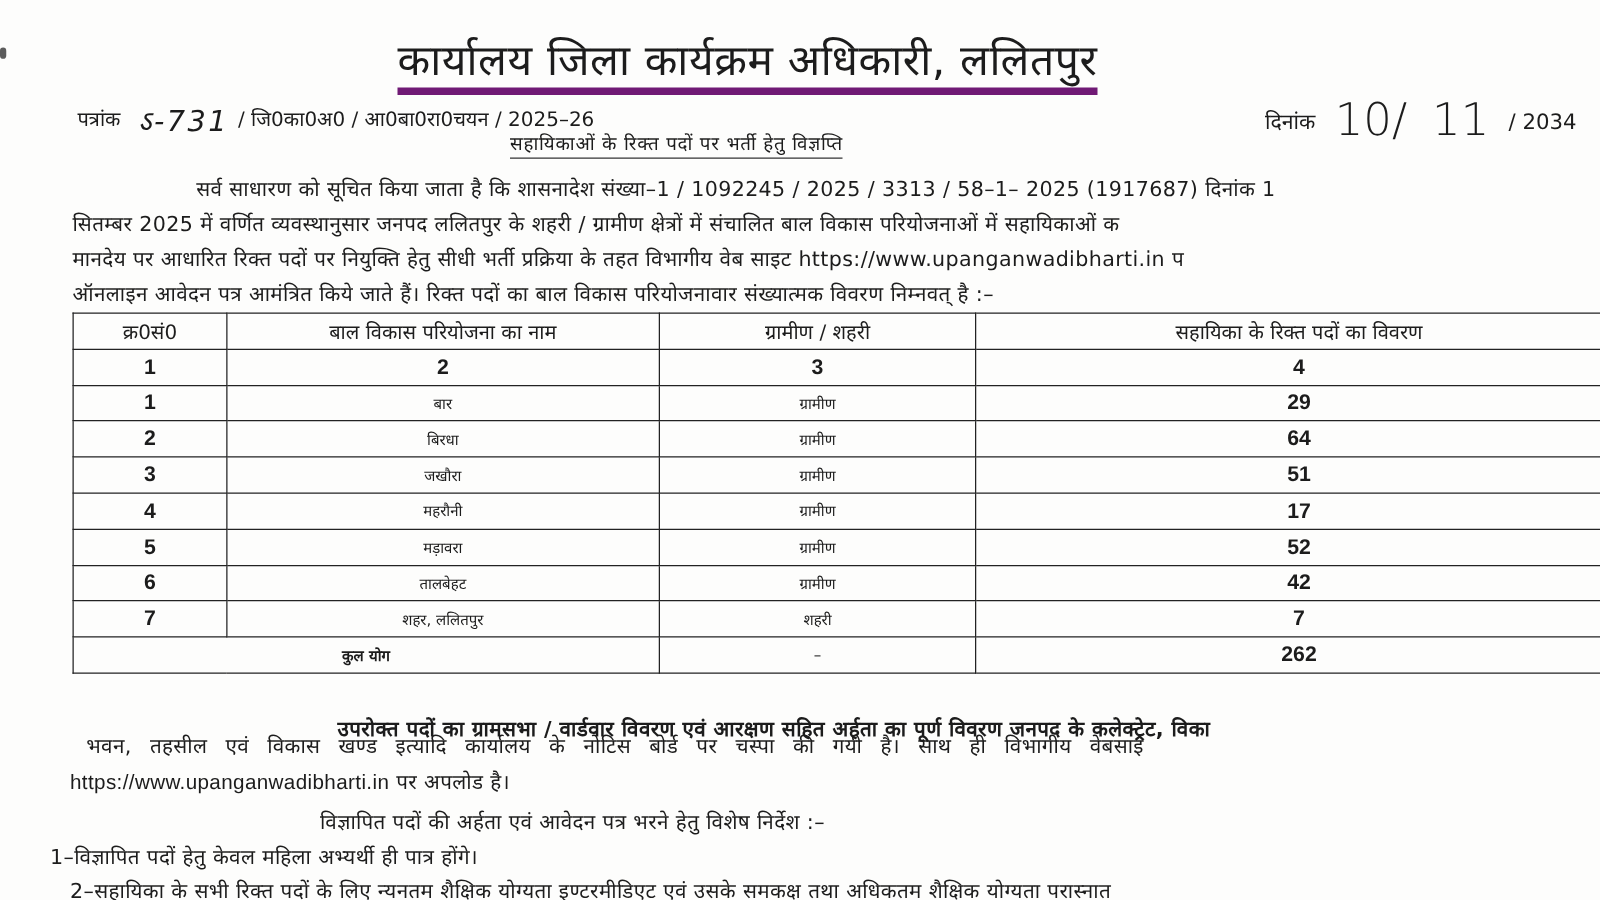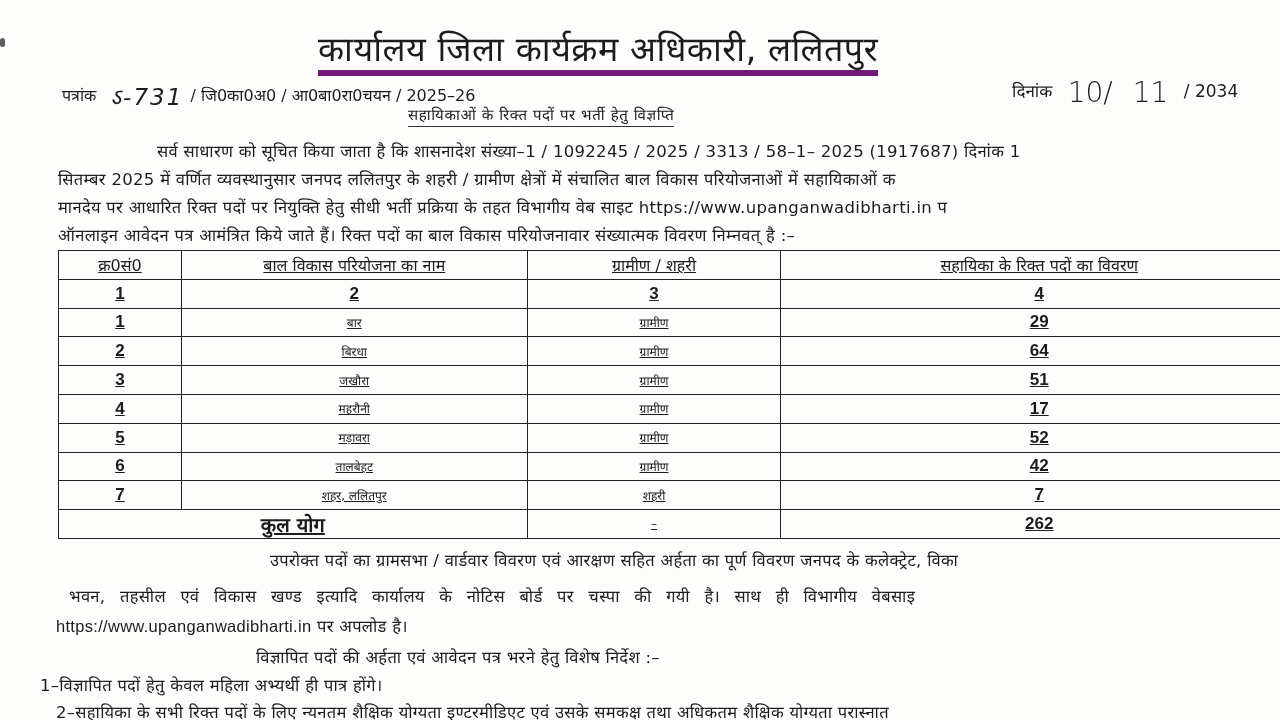--- a/index.html
+++ b/index.html
@@ -14,48 +14,47 @@
   .title {
     left:318px; top:28px; font-size:34px; letter-spacing:0.5px;
     border-bottom:6px solid #701a75; line-height:42px; padding-bottom:0;
   }
   .ref-no { left:62px; top:80px; font-size:16px; }
   .ref-no .hand {
     font-family:"DejaVu Sans", sans-serif; font-size:23px; font-style:italic;
     letter-spacing:2px; vertical-align:-4px; margin:0 2px 0 14px; font-weight:300;
   }
   .date { left:1012px; top:76px; font-size:17px; }
-  .date .hand { font-size:28px; margin:0 10px; font-weight:300; vertical-align:-5px; }
+  .date .hand { font-size:36px; margin:0 10px; font-weight:300; vertical-align:-5px; }
   .subtitle {
     left:408px; top:104px; font-size:15px; letter-spacing:0.6px;
     border-bottom:1.5px solid #333; line-height:22px;
   }
 
   .para { left:0; font-size:16.5px; line-height:20px; letter-spacing:0.3px; }
   .p-l1 { top:142px; left:157px; }
   .p-l2 { top:170px; left:58px; }
   .p-l3 { top:198px; left:58px; }
   .p-l4 { top:226px; left:58px; }
 
   table.vac {
     position:absolute; left:58px; top:250px; border-collapse:collapse;
     font-family:"Liberation Sans", sans-serif; font-size:17px; width:1240px;
   }
   table.vac td, table.vac th {
     border:1.6px solid #222; height:27.8px; padding:0; text-align:center;
     font-weight:normal;
-    text-decoration:underline;
   }
   table.vac th { font-family:"DejaVu Sans", sans-serif; font-size:16px; }
   table.vac td.num { font-weight:bold; }
   table.vac td.hi { font-family:"DejaVu Sans", sans-serif; font-size:12px; }
-  table.vac td.total-label { font-family:"DejaVu Sans", sans-serif; font-size:20px; font-weight:bold; text-align:center; padding-right:250px; }
+  table.vac td.total-label { font-family:"DejaVu Sans", sans-serif; font-size:12px; font-weight:bold; text-align:center; padding-right:250px; }
   col.c1 { width:123px; } col.c2 { width:346px; } col.c3 { width:254px; } col.c4 { width:517px; }
 
-  .b-l1 { top:551px; left:270px; }
+  .b-l1 { top:574px; left:270px;font-weight:bold; }
   .b-l2 { top:587px; left:56px; word-spacing:9px;margin-left:13px; }
   .b-l3 { top:616px; left:56px; }
   .b-l4 { top:648px; left:256px; }
   .b-l5 { top:676px; left:40px; }
   .b-l6 { top:703px; left:56px; }
   .url { font-family:"Liberation Sans", sans-serif; }
 </style>
 </head>
 <body>
 

